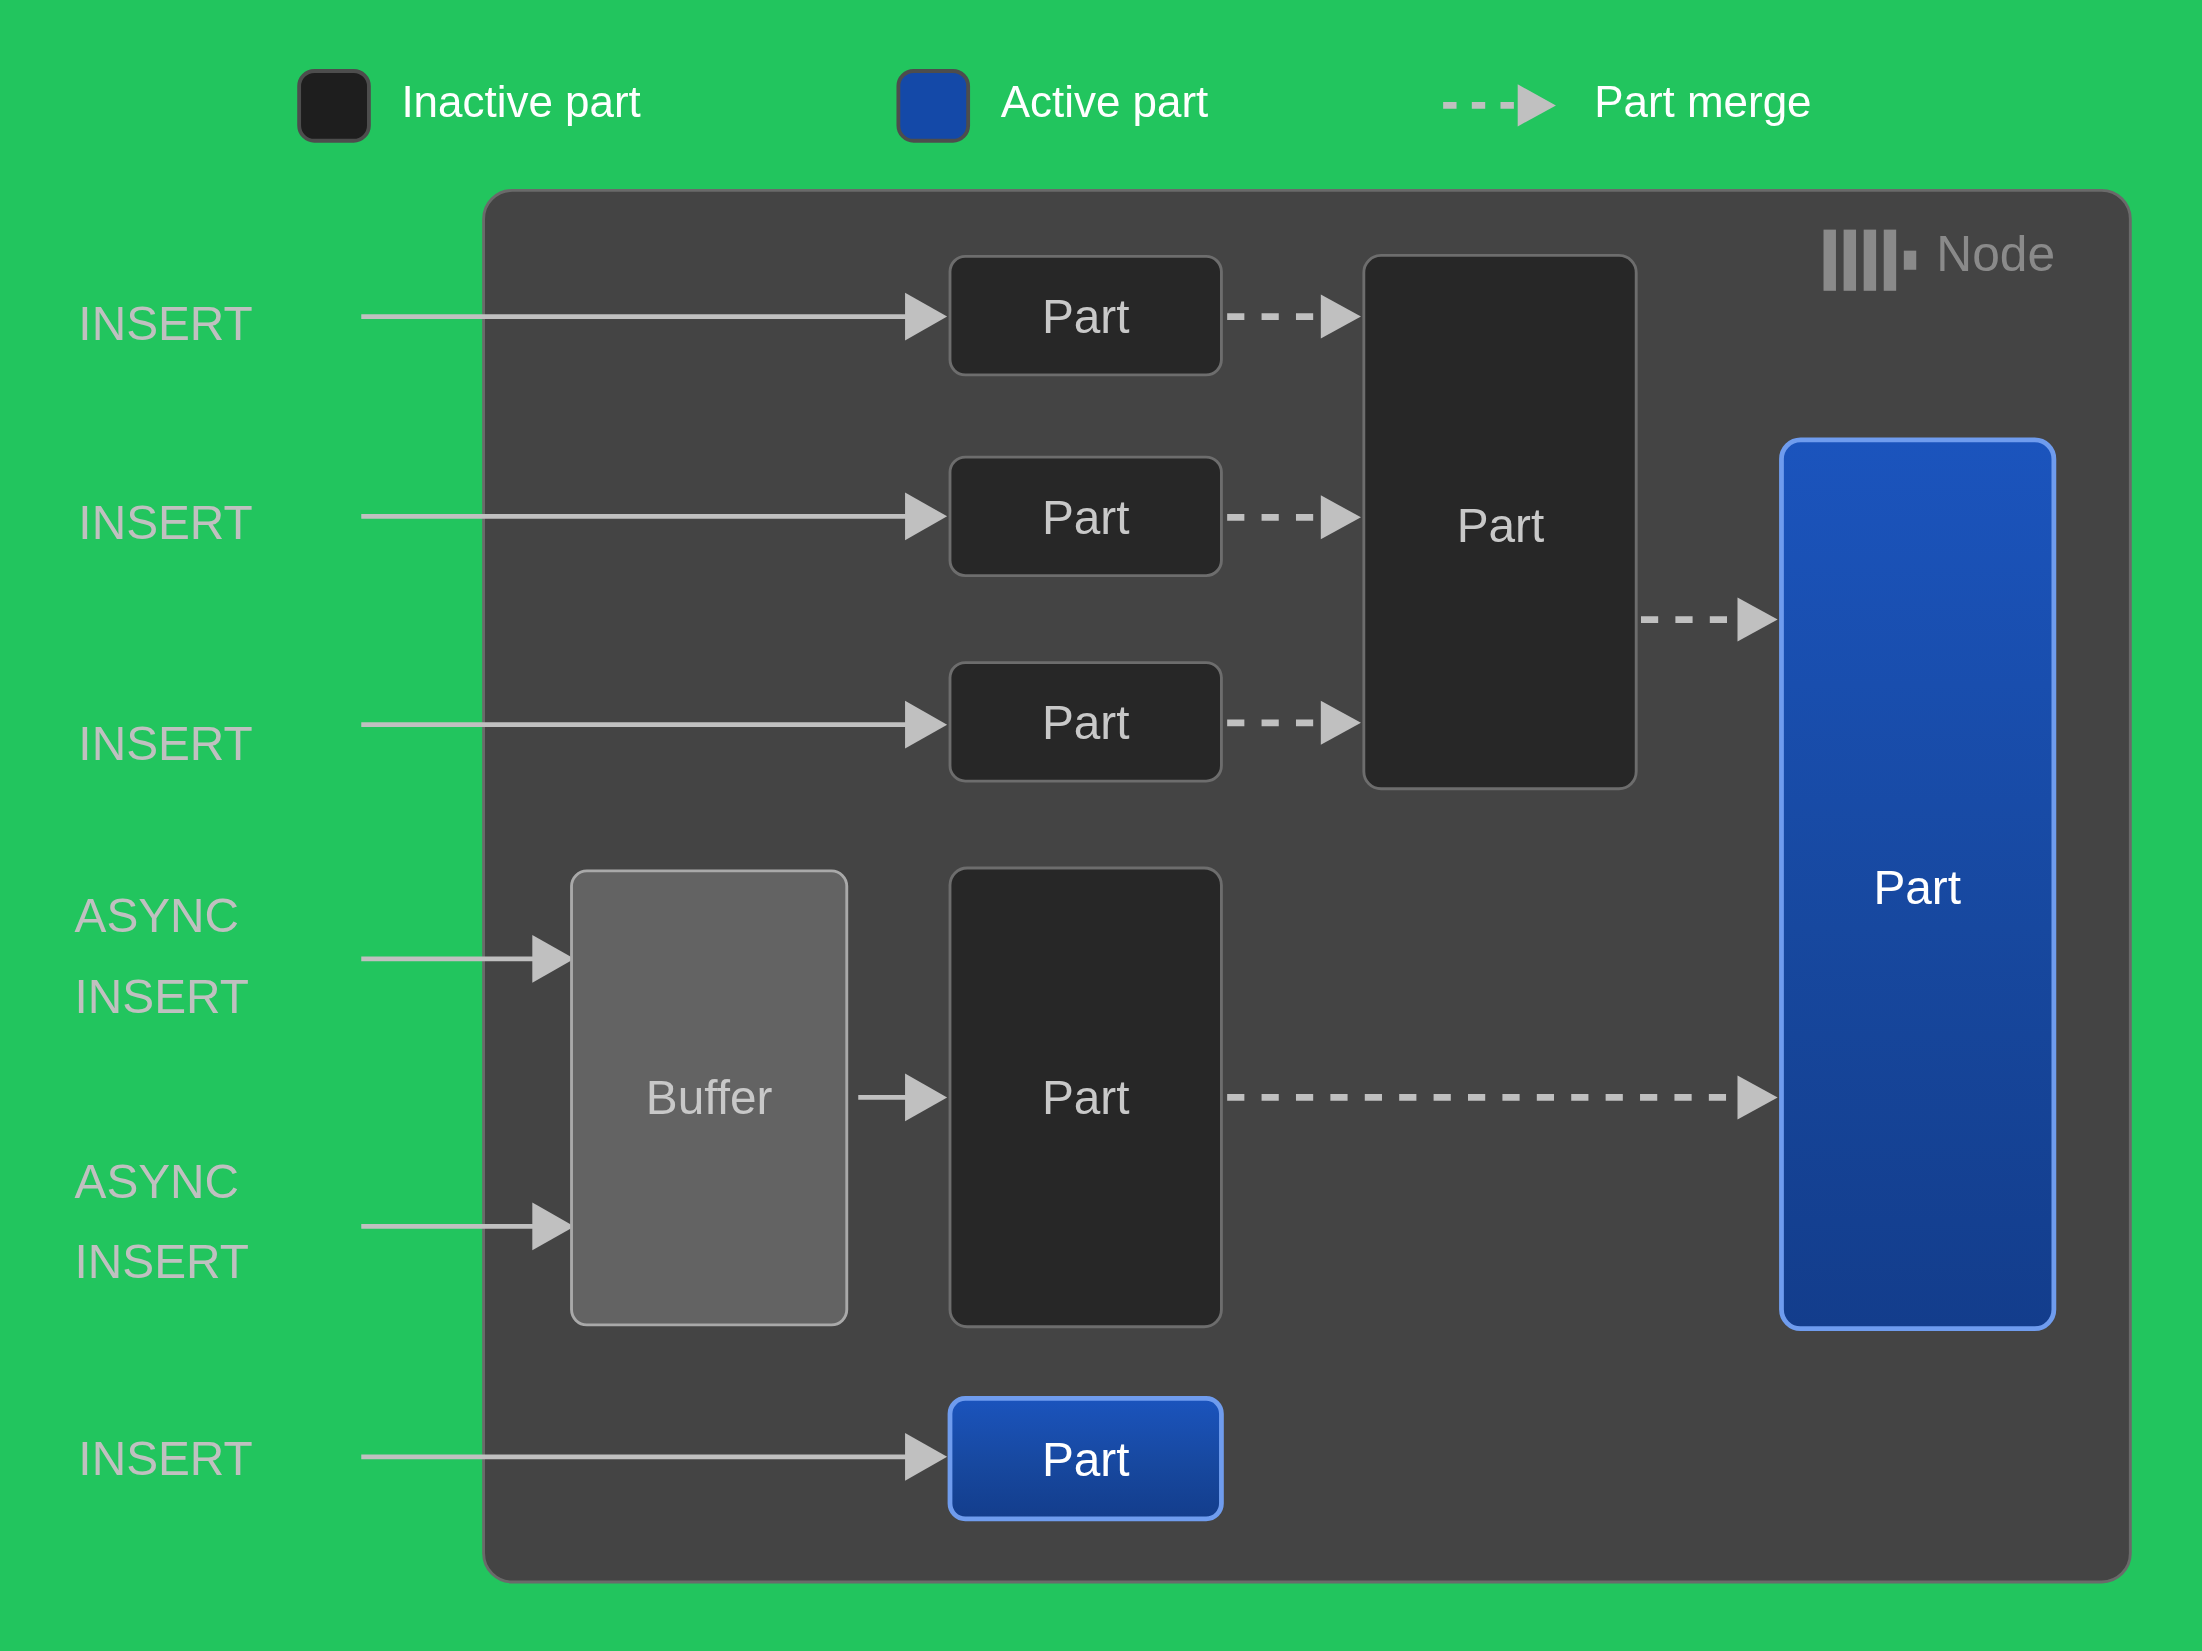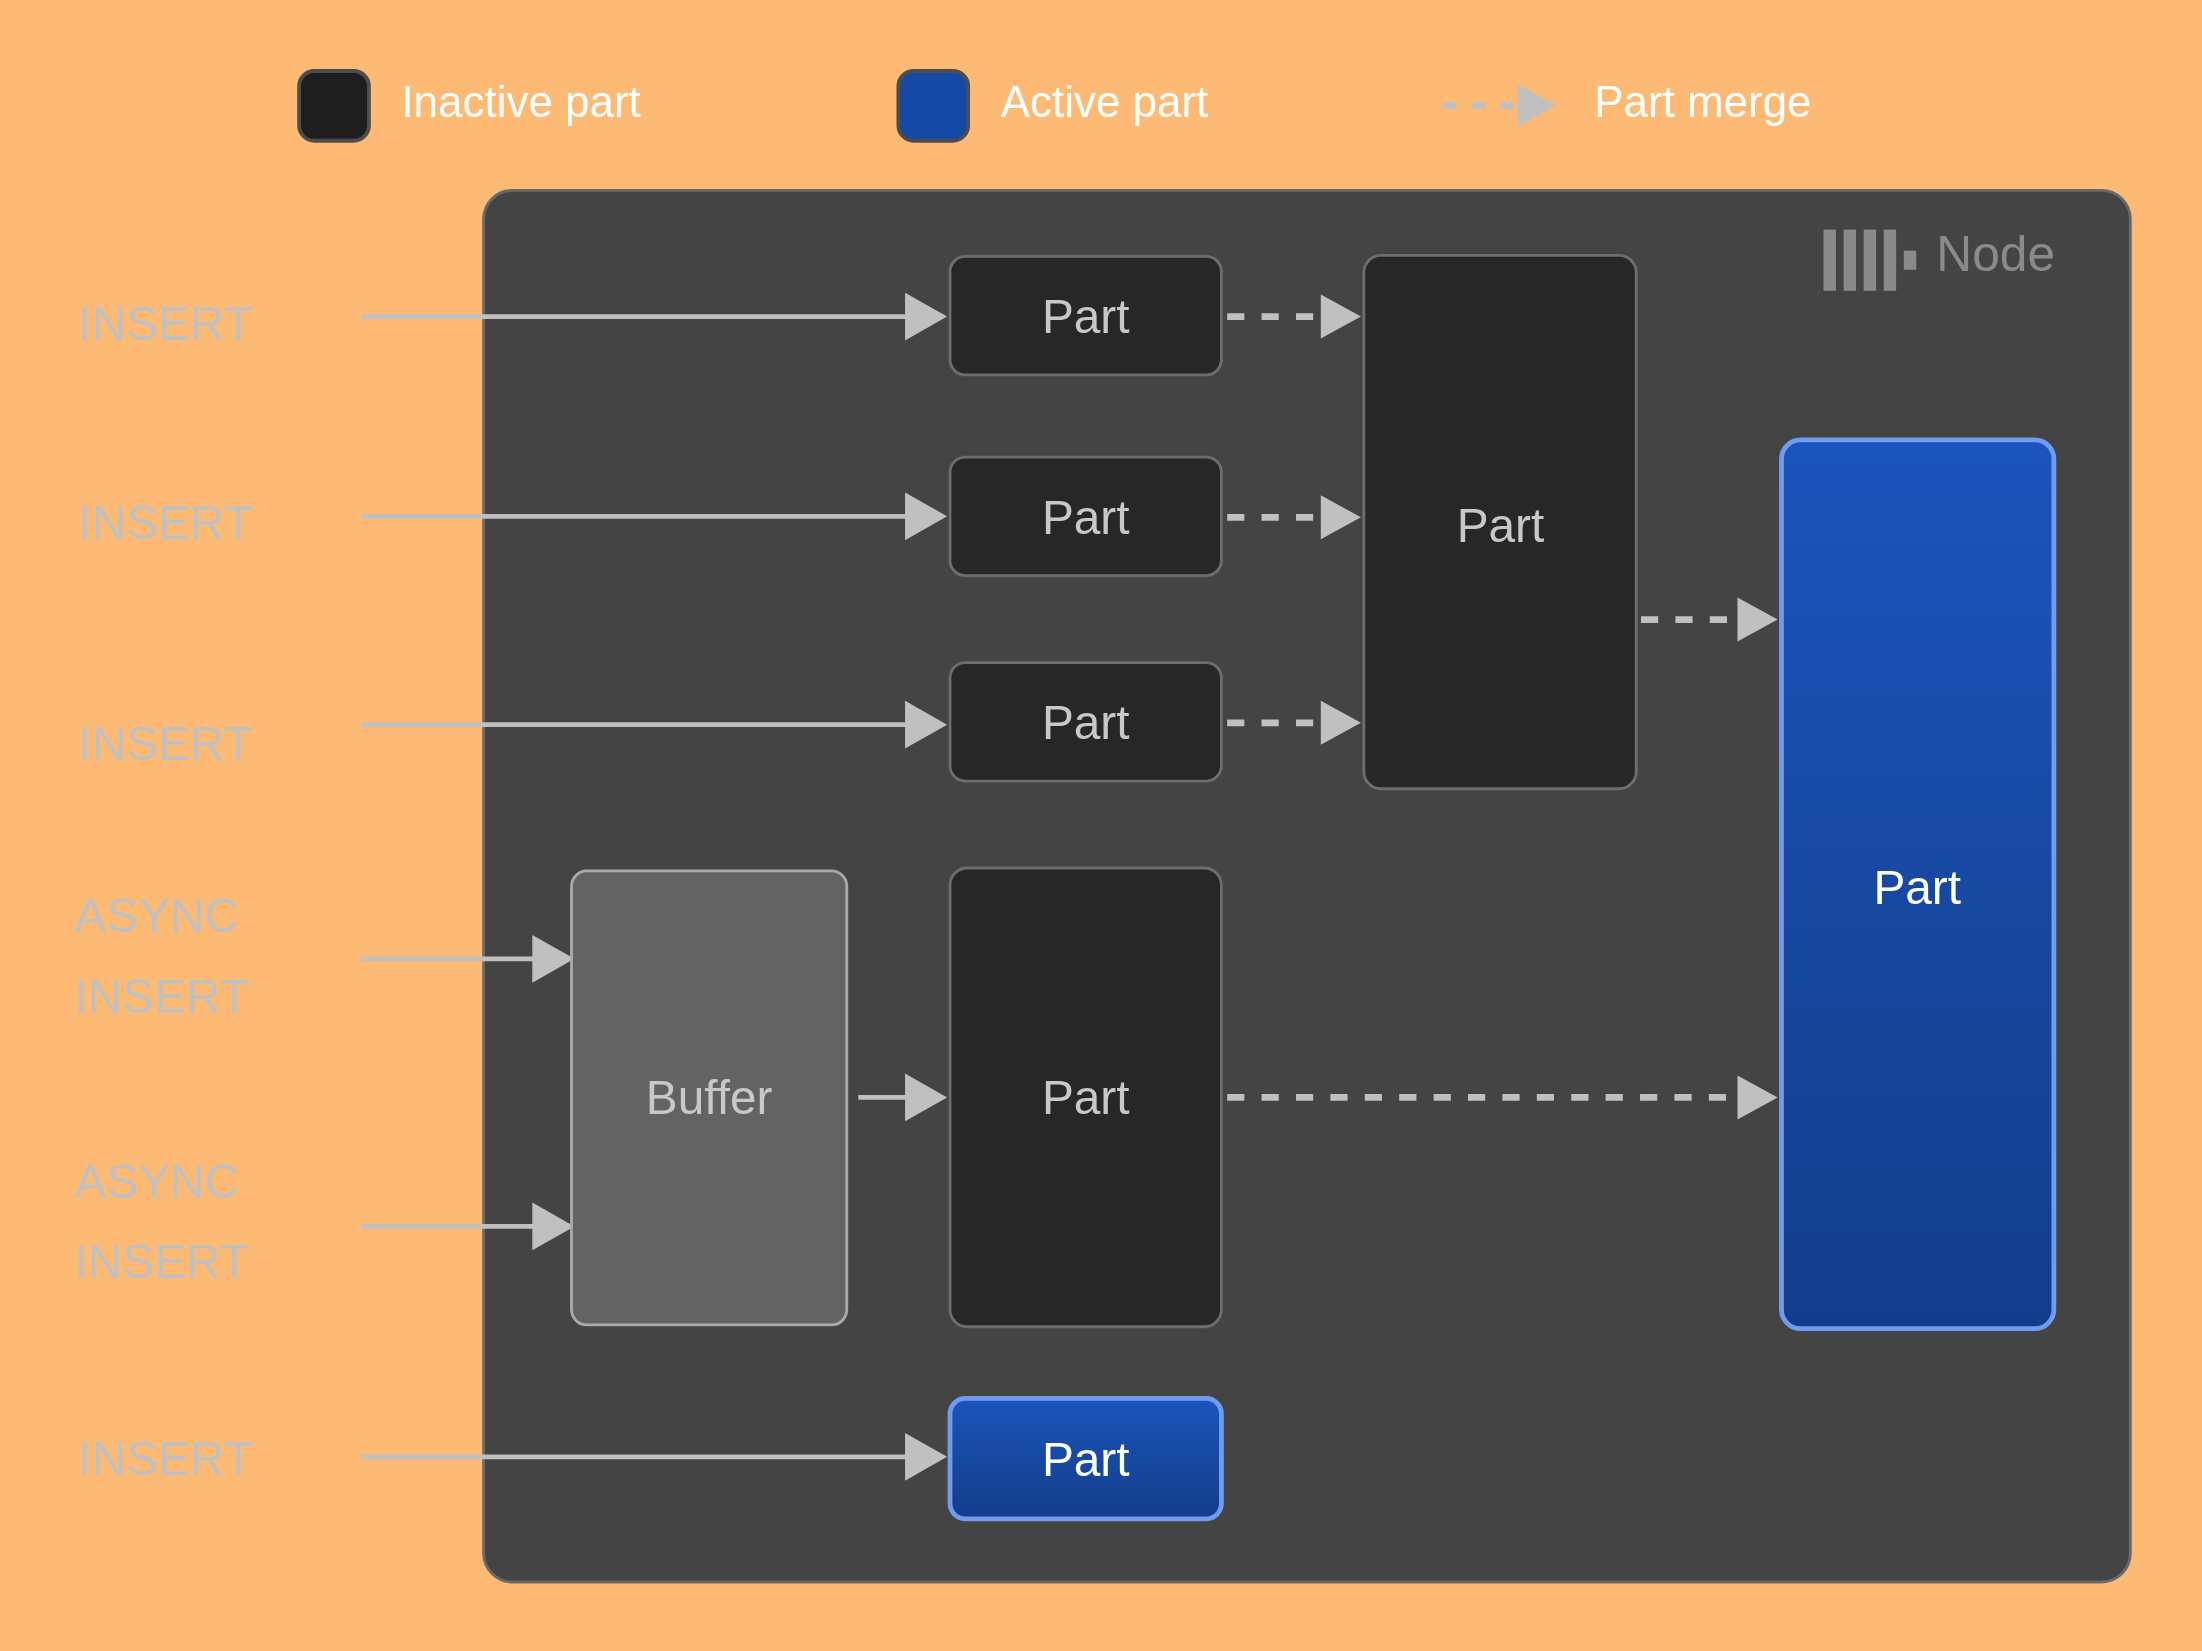--- a/index.html
+++ b/index.html
@@ -10,21 +10,21 @@
   body {
     width: 2202px;
     height: 1652px;
     overflow: hidden;
     font-family: "Liberation Sans", sans-serif;
   }
   #stage {
     position: relative;
     width: 2202px;
     height: 1652px;
-    background: #fdba74;
+    background: #22c55e;
   }
   svg.diagram {
     position: absolute;
     inset: 0;
     width: 2202px;
     height: 1652px;
     display: block;
   }
   .legend-label {
     font-size: 46px;

